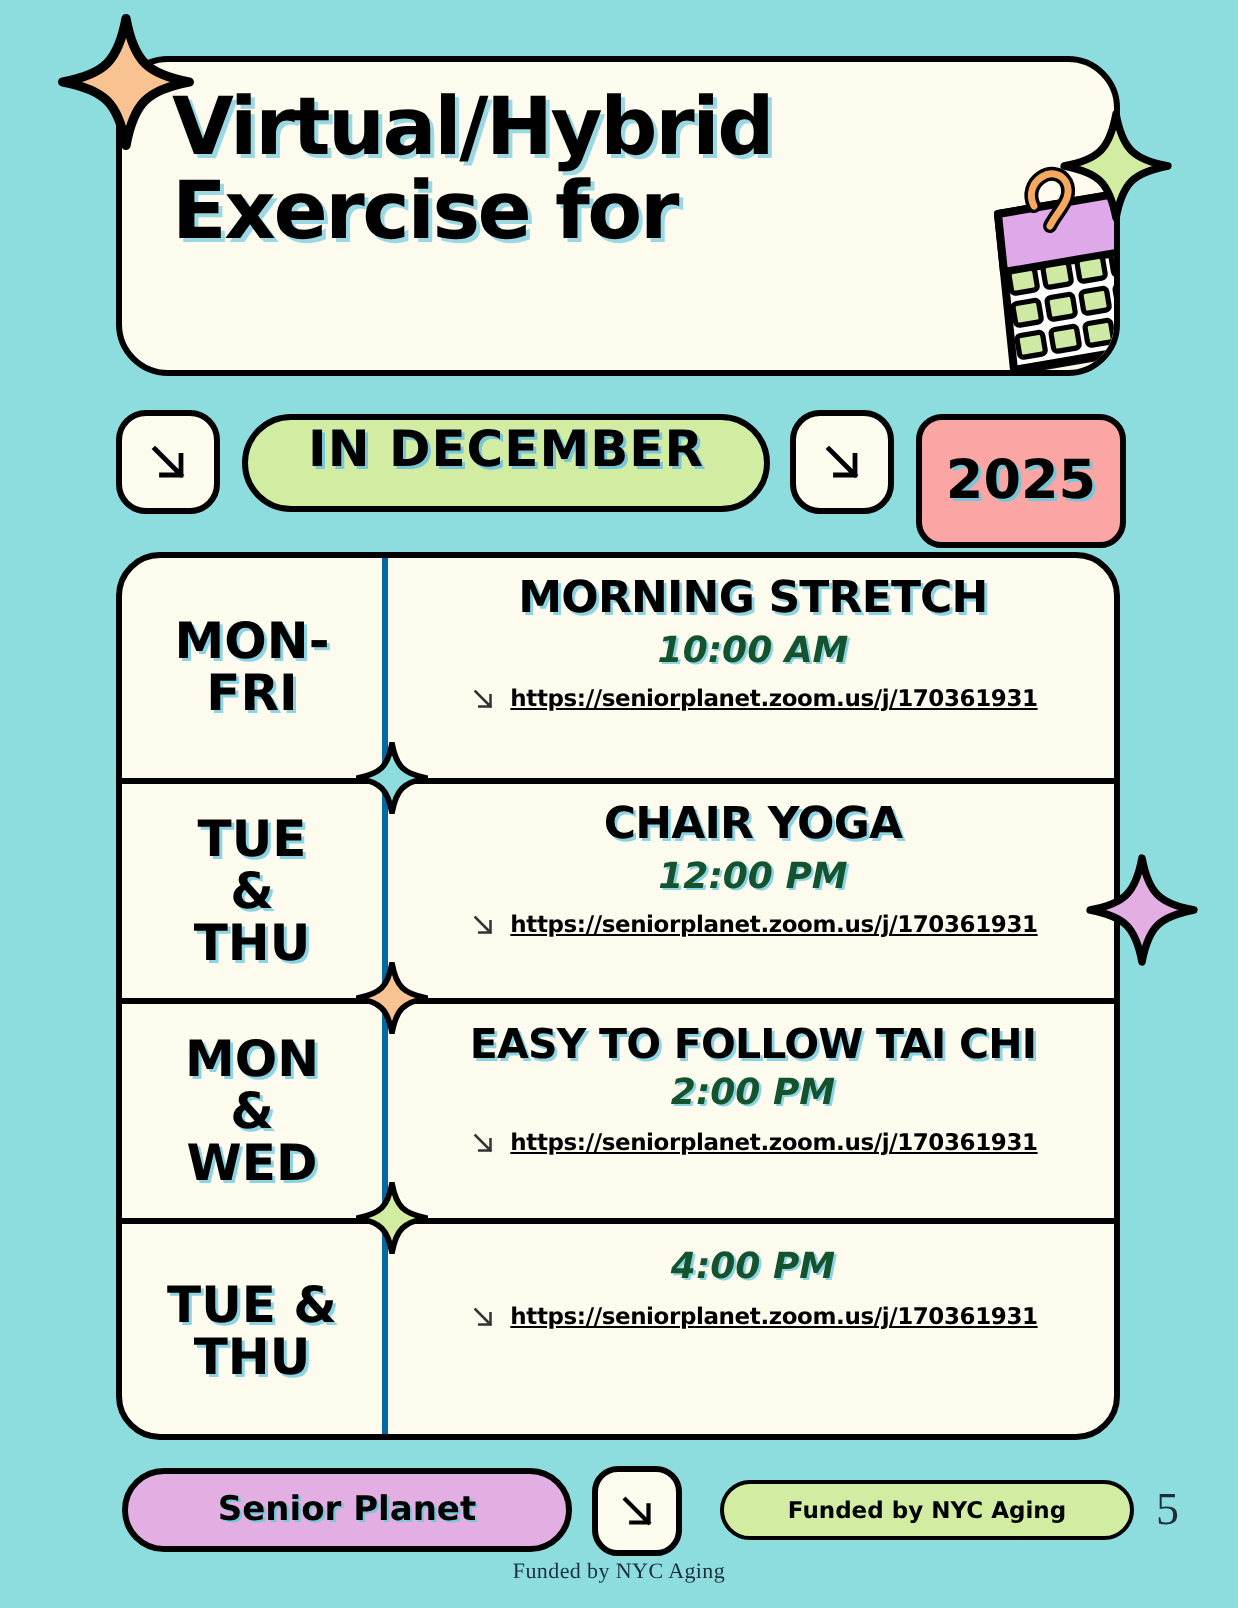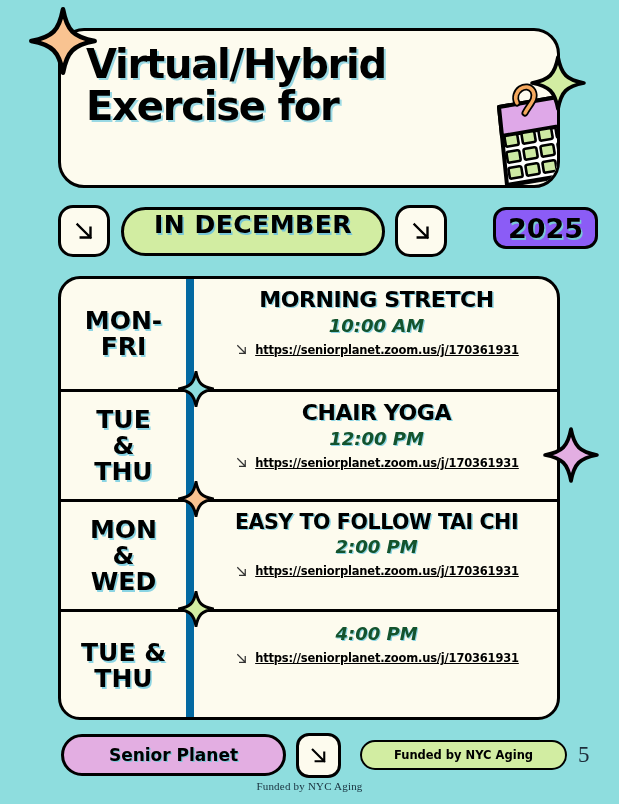--- a/index.html
+++ b/index.html
@@ -44,62 +44,61 @@
   .month-pill{
     height:49px;background:#d2eda2;border:3px solid #000;border-radius:26px;
     box-sizing:border-box;display:flex;justify-content:center;
     padding:0 26px;
   }
   .month-pill span{
     font-family:"DejaVu Sans", sans-serif;font-weight:bold;font-size:25px;
     letter-spacing:0.5px;color:#000;text-shadow:1.5px 1.5px 0 #78c7d8;
   }
   .year-box{
-    height:42px;background:#8b5cf6;border:3px solid #000;border-radius:13px;
+    height:67px;background:#fca5a5;border:3px solid #000;border-radius:13px;
     box-sizing:border-box;display:flex;align-items:center;justify-content:center;
     padding:0 16px;
-    margin-left:35px;
   }
   .year-box span{
     font-family:"DejaVu Sans", sans-serif;font-weight:bold;font-size:27px;
     color:#000;text-shadow:1.5px 1.5px 0 #78c7d8;
   }
   .drow{position:absolute;display:flex;align-items:center;gap:0;}
 
   
   .table{
     position:absolute;left:58px;top:276px;width:502px;height:444px;
     background:#fdfbee;border:3px solid #000;border-radius:22px;
     box-sizing:border-box;overflow:hidden;
   }
   .srow{position:relative;height:110px;display:flex;box-sizing:border-box;}
   .srow + .srow{border-top:3px solid #000;}
   .day-cell{
-    width:133px;flex:0 0 133px;border-right:8px solid #0369a1;
+    width:133px;flex:0 0 133px;border-right:3px solid #0369a1;
     display:flex;align-items:center;justify-content:center;text-align:center;
     box-sizing:border-box;
   }
   .day-cell .daytxt{
     font-family:"DejaVu Sans", sans-serif;font-weight:bold;
     font-size:25px;line-height:1.04;color:#000;
     text-shadow:1.5px 1.5px 0 #8ad4e3;
   }
   .info-cell{flex:1;padding:9px 12px 6px 14px;box-sizing:border-box;text-align:center;border-radius:12px;}
   .cls-title{
     font-family:"DejaVu Sans", sans-serif;font-weight:bold;
     font-size:22px;letter-spacing:-0.4px;color:#000;line-height:1.12;
     text-shadow:1.4px 1.4px 0 #8ad4e3;white-space:nowrap;
   }
   .cls-time{
     font-family:"DejaVu Sans", sans-serif;font-weight:bold;font-style:italic;
     font-size:18px;color:#14532d;margin-top:3px;line-height:1.1;
     text-shadow:1.2px 1.2px 0 #8ad4e3;
   }
   .cls-link{
-    margin-top:7px;display:flex;align-items:center;justify-content:center;gap:6px;
+    margin-top:7px;display:flex;align-items:flex-start;justify-content:center;gap:6px;
   }
   .cls-link .lk{
     font-family:"DejaVu Sans", sans-serif;font-weight:bold;font-size:11.5px;
     color:#000;text-decoration:underline;letter-spacing:-0.2px;white-space:nowrap;
   }
   .lnkarrow{width:15px;height:15px;flex:0 0 15px;}
 
   
   .divspark{position:absolute;width:36px;height:36px;z-index:5;}
 

